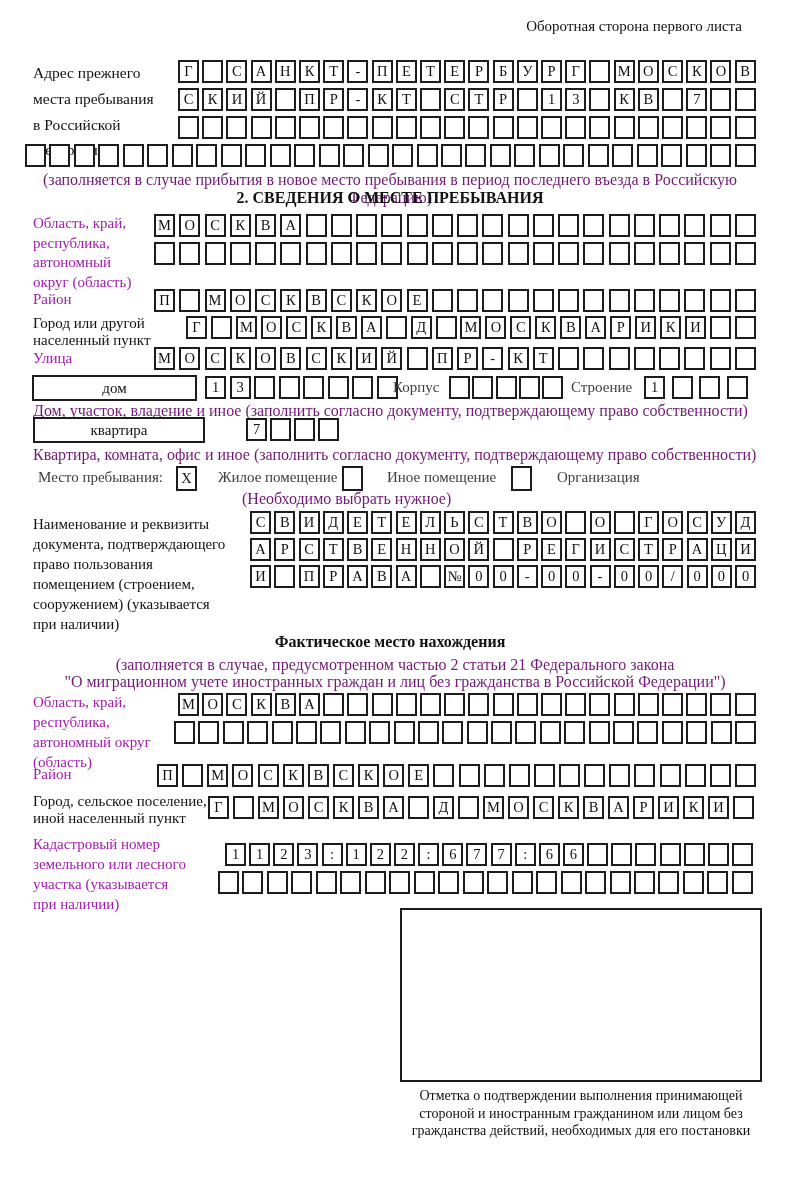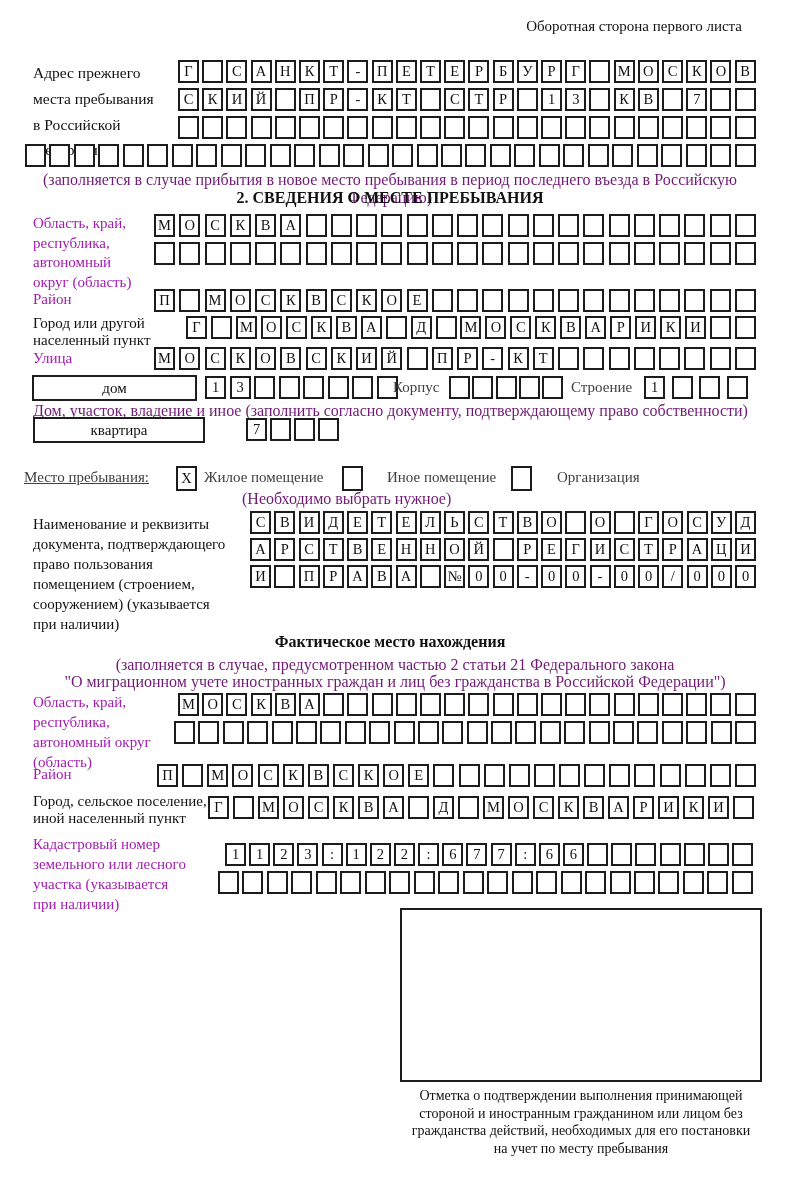--- a/index.html
+++ b/index.html
@@ -323,26 +323,27 @@
     </div>
   <div class="abs note" style="left:33px;top:402px;width:740px;">Дом, участок, владение и иное (заполнить согласно документу, подтверждающему право собственности)</div>
 
   <div class="bigbox" style="left:33px;top:417px;width:172px;">квартира</div>
   <div class="cellrow" style="left:246px;top:418px;width:93px;">
       <span class="cell">7</span>
       <span class="cell"></span>
       <span class="cell"></span>
       <span class="cell"></span>
     </div>
-
-  <div class="inline-lbl" style="left:24px;top:469px;text-decoration:underline;">Место пребывания:</div>
+  <div class="abs note" style="left:33px;top:446px;width:740px;">Квартира, комната, офис и иное (заполнить согласно документу, подтверждающему право собственности)</div>
+
+  <div class="inline-lbl" style="left:38px;top:469px;">Место пребывания:</div>
   <div class="chk" style="left:176px;top:466px;">
     <span>X</span>
   </div>
-  <div class="inline-lbl" style="left:204px;top:469px;">Жилое помещение</div>
+  <div class="inline-lbl" style="left:218px;top:469px;">Жилое помещение</div>
   <div class="chk" style="left:342px;top:466px;">
     <span></span>
   </div>
   <div class="inline-lbl" style="left:387px;top:469px;">Иное помещение</div>
   <div class="chk" style="left:511px;top:466px;">
     <span></span>
   </div>
   <div class="inline-lbl" style="left:557px;top:469px;">Организация</div>
   <div class="abs note" style="left:242px;top:490px;">(Необходимо выбрать нужное)</div>
 
@@ -597,16 +598,15 @@
       <span class="cell"></span>
       <span class="cell"></span>
       <span class="cell"></span>
     </div>
 
   <div class="stamp" style="left:400px;top:908px;width:362px;height:174px;"></div>
   <div class="abs center" style="left:388px;top:1087px;width:386px;font-size:14px;line-height:17.5px;">
     <div>Отметка о подтверждении выполнения принимающей</div>
     <div>стороной и иностранным гражданином или лицом без</div>
     <div>гражданства действий, необходимых для его постановки</div>
-    <div>на учет по месту пребывания</div>
   </div>
 
 </div>
 
 </body></html>

